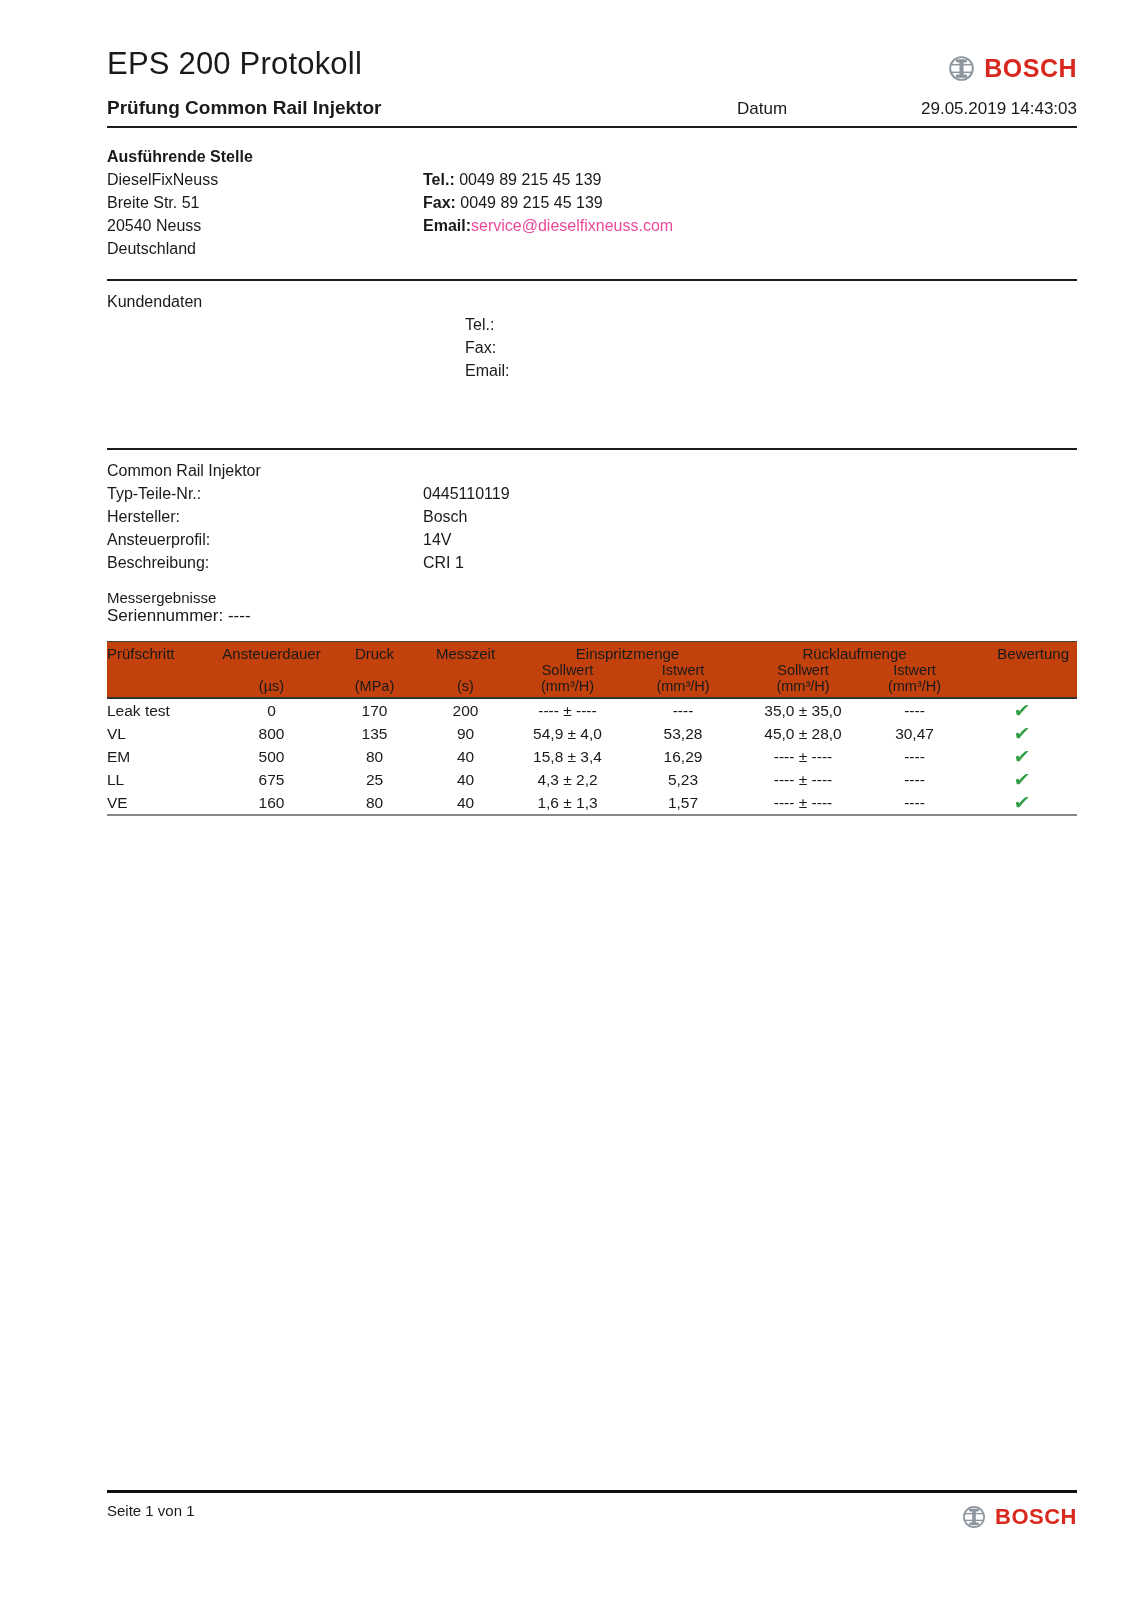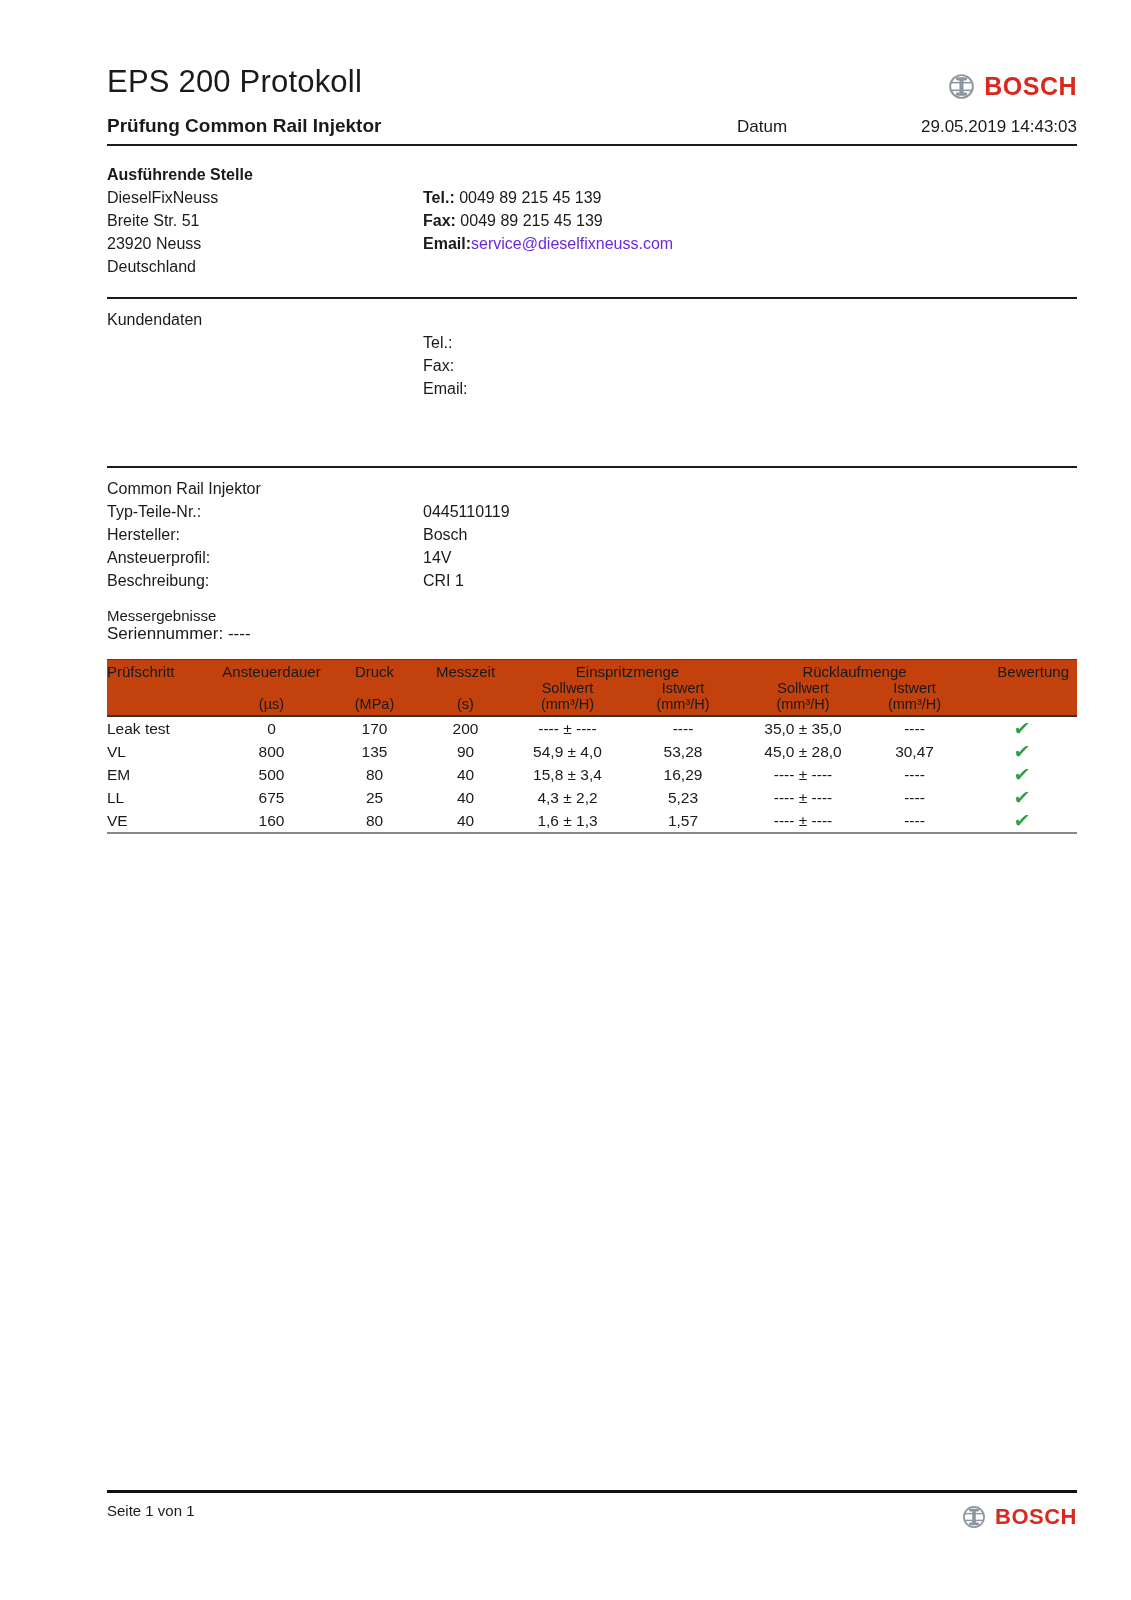--- a/index.html
+++ b/index.html
@@ -4,42 +4,42 @@
 <style>
   html,body{margin:0;padding:0;background:#ffffff;}
   body{
     width:1131px;height:1600px;position:relative;
     font-family:"Liberation Sans","DejaVu Sans",sans-serif;
     color:#1a1a1a;-webkit-font-smoothing:antialiased;
   }
   .content{position:absolute;left:107px;right:54px;top:0;}
 
   
-  .title-row{display:flex;justify-content:space-between;align-items:flex-start;margin-top:64px;}
+  .title-row{display:flex;justify-content:space-between;align-items:flex-start;margin-top:46px;}
   h1.doc-title{margin:0;font-size:31px;font-weight:400;letter-spacing:0.2px;}
   .brand{display:flex;align-items:center;gap:9px;margin-top:8px;}
   .brand-text{font-weight:700;font-size:25px;letter-spacing:0.5px;color:#d9291e;}
   .brand-sm .brand-text{font-size:22px;}
   .subtitle-row{display:grid;grid-template-columns:630px 120px 1fr;align-items:baseline;margin-top:14px;}
   h2.doc-subtitle{margin:0;font-size:19px;font-weight:700;}
   .datum-label{font-size:17px;}
   .datum-value{font-size:17px;justify-self:end;}
   .rule{border:none;border-top:2px solid #1c1c1c;margin:7px 0 0 0;}
   .rule-thick{border-top:3px solid #111;}
 
   
   .sec{display:grid;grid-template-columns:316px 314px 1fr;}
   .sec .col{line-height:23px;font-size:16px;}
   .sec-exec{padding-top:17px;padding-bottom:12px;}
   .sec-title{font-weight:700;font-size:16px;line-height:23px;}
   .sec-title-plain{font-weight:400;font-size:16px;line-height:23px;}
   .lbl-b{font-weight:700;}
   .pad-line{height:23px;}
-  a.email-link,.email-link{color:#6d28d9;text-decoration:none;}
-  .sec-cust{padding-top:9px;padding-bottom:59px;}
+  a.email-link,.email-link{color:#ec4899;text-decoration:none;}
+  .sec-cust{padding-top:9px;padding-bottom:59px;gap:42px;}
   .sec-inj{padding-top:9px;}
   .inj-grid{display:grid;grid-template-columns:316px 1fr;line-height:23px;font-size:16px;}
 
   h3.results-heading{margin:15px 0 0 0;font-size:15px;font-weight:400;}
   .serial{font-size:17px;}
 
   
   table.results{width:100%;border-collapse:collapse;table-layout:fixed;margin-top:15px;}
   table.results thead{background:#c2410c;border-radius:10px;}
   table.results thead tr.h1 th{border-top:1px solid #444;padding-top:3px;}
@@ -87,21 +87,21 @@
     <span class="datum-label">Datum</span>
     <span class="datum-value">29.05.2019 14:43:03</span>
   </div>
   <hr class="rule">
 
   <div class="sec sec-exec">
     <div class="col">
       <div class="sec-title">Ausführende Stelle</div>
       <div>DieselFixNeuss</div>
       <div>Breite Str. 51</div>
-      <div>23920 Neuss</div>
+      <div>20540 Neuss</div>
       <div>Deutschland</div>
     </div>
     <div class="col">
       <div class="pad-line"></div>
       <div><span class="lbl-b">Tel.:</span> <span>0049 89 215 45 139</span></div>
       <div><span class="lbl-b">Fax:</span> <span>0049 89 215 45 139</span></div>
       <div><span class="lbl-b">Email:</span><a class="email-link">service@dieselfixneuss.com</a></div>
     </div>
     <div class="col">
       <div class="pad-line"></div>

